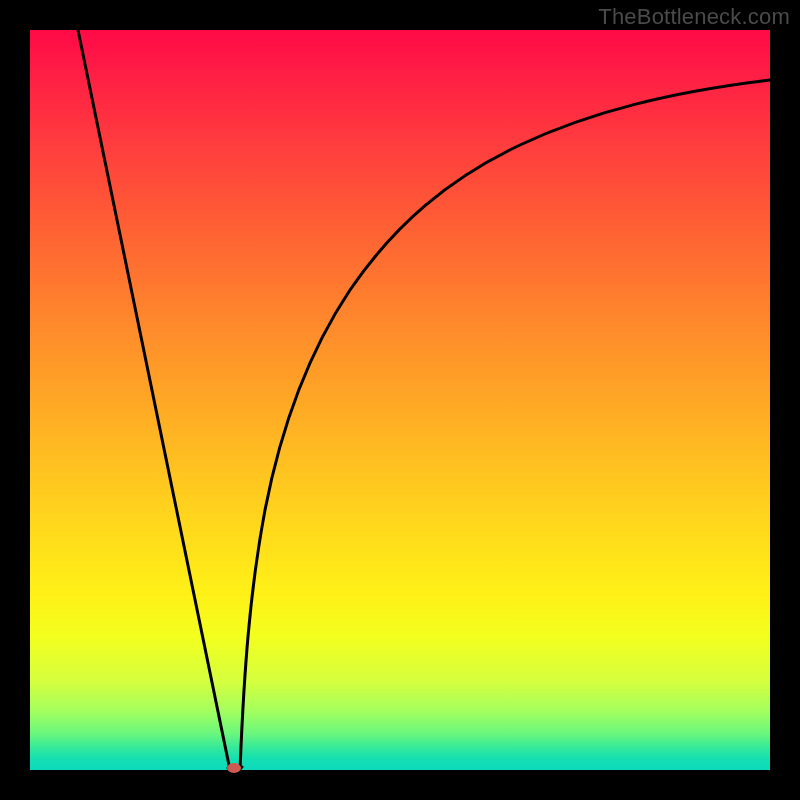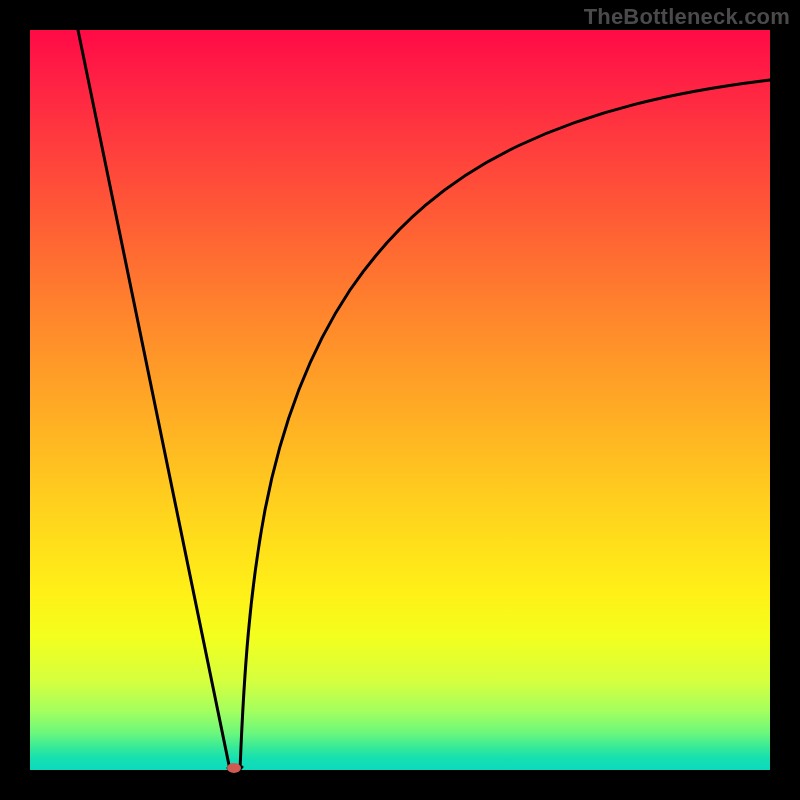--- a/index.html
+++ b/index.html
@@ -43,21 +43,21 @@
       #14dfb2 98.5%,
       #0ed9bd 100%
     );
   }
   .attribution {
     position: absolute;
     top: 4px;
     right: 10px;
     color: #4a4a4a;
     font-size: 22px;
-    font-weight: 700;
+    font-weight: 400;
     letter-spacing: 0.2px;
   }
   svg.curve {
     position: absolute;
     left: 0;
     top: 0;
     width: 740px;
     height: 740px;
     overflow: visible;
   }

